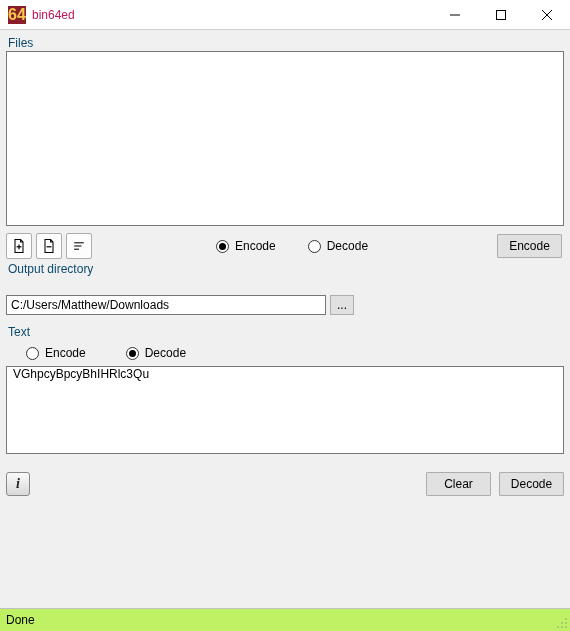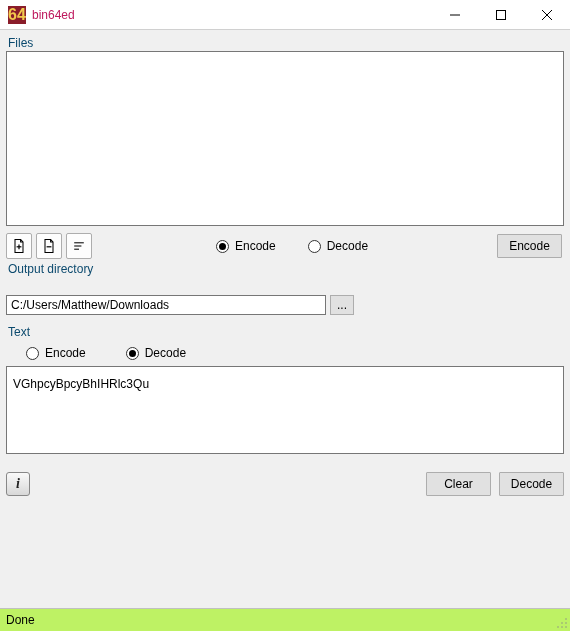--- a/index.html
+++ b/index.html
@@ -124,21 +124,21 @@
   display: flex; flex-direction: column;
   flex: 1;
 }
 .text-radio-row {
   display: flex; gap: 40px;
   margin: 6px 0 6px 20px;
 }
 .textarea {
   border: 1px solid #767676;
   background: #fff;
-  padding: 10px 6px;
+  padding: 0 6px;
   font-size: 12px;
   resize: none;
   font-family: inherit;
   width: 100%;
 }
 .ta1 { height: 88px; margin-bottom: 8px; }
 .ta2 { height: 88px; }
 .bottom-row {
   display: flex; align-items: center;
   margin-top: 10px;

